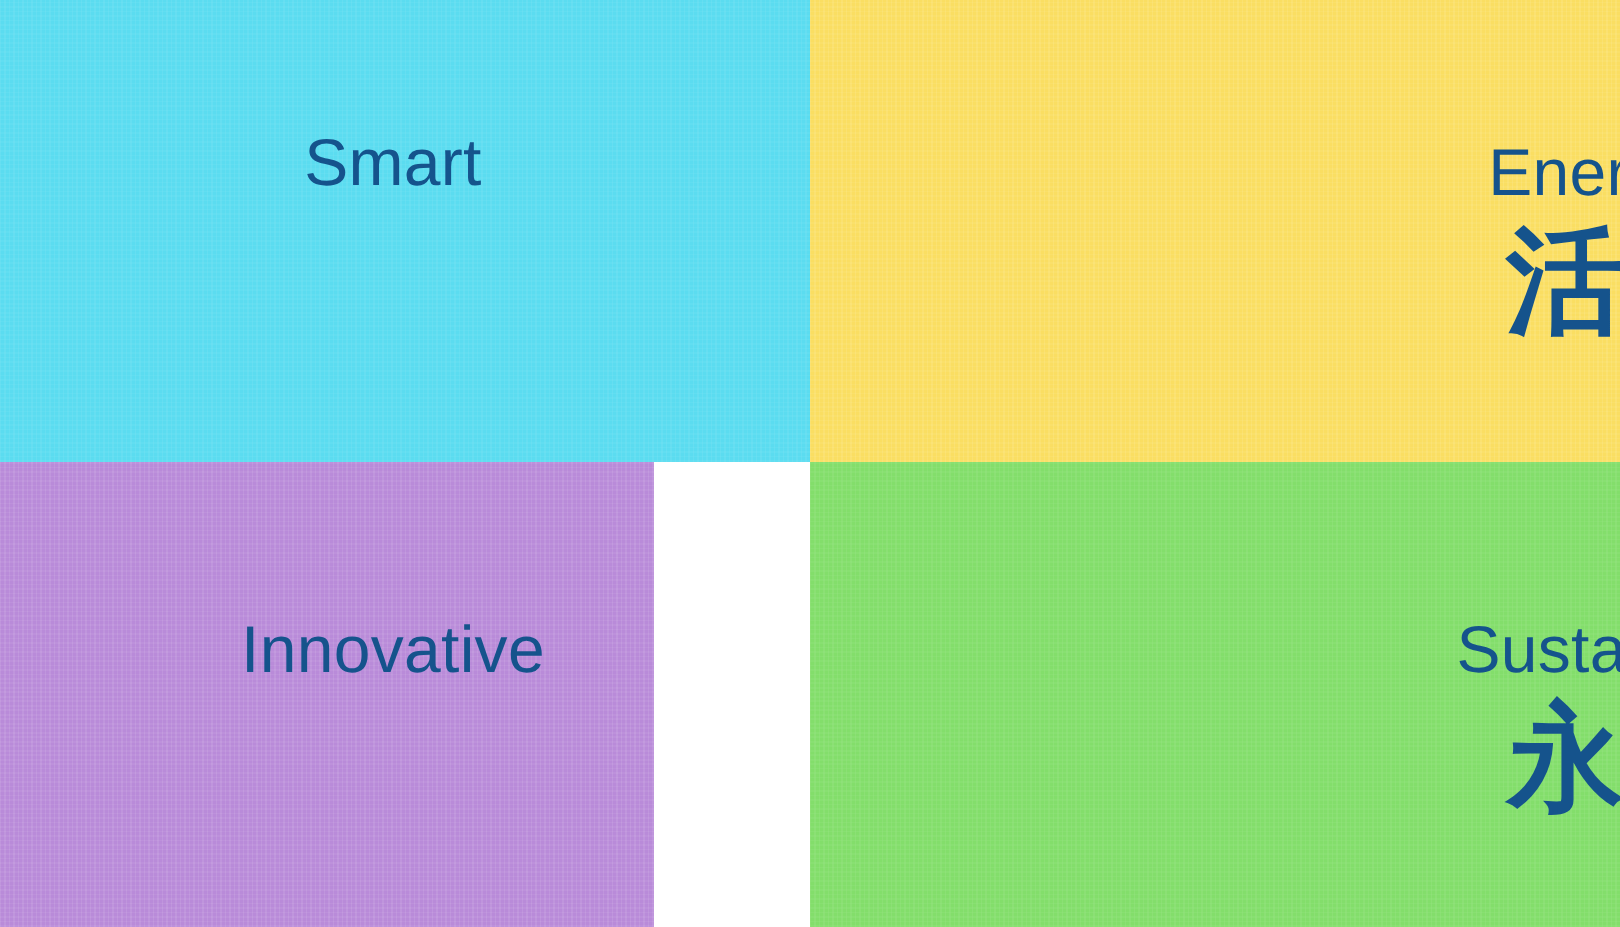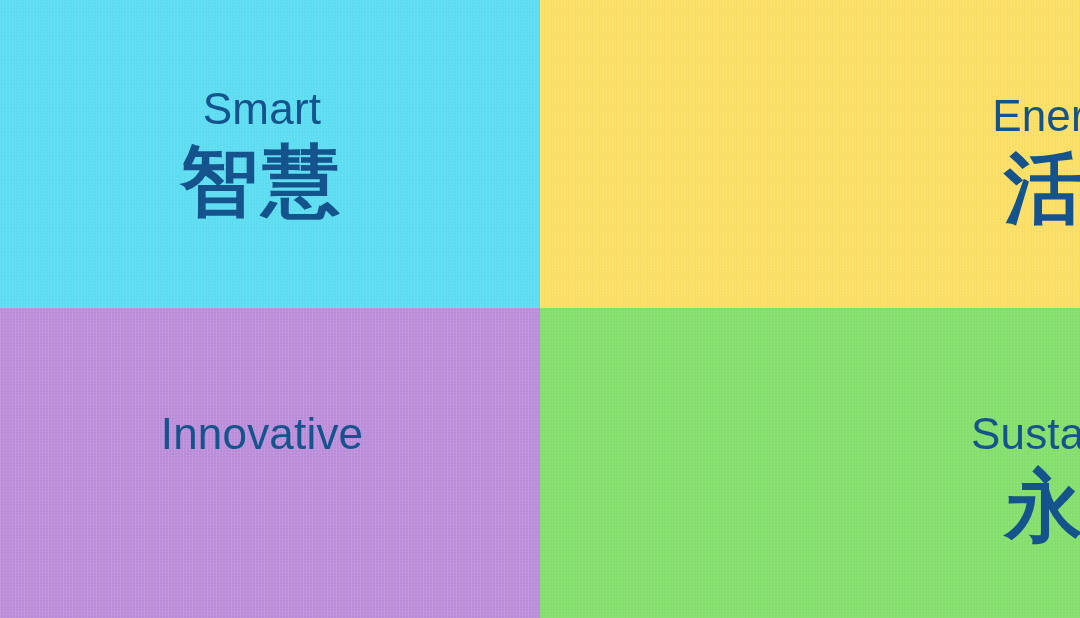--- a/index.html
+++ b/index.html
@@ -20,21 +20,21 @@
     position: absolute;
     display: flex;
     flex-direction: column;
     align-items: center;
     justify-content: flex-start;
     overflow: hidden;
   }
   
   .q-tl { left: 0px;   top: 0px;   width: 540px; height: 308px; }
   .q-tr { left: 540px; top: 0px;   width: 540px; height: 308px; }
-  .q-bl { left: 0px;   top: 308px; width: 540px; height: 310px; }
+  .q-bl { left: 0px;   top: 308px; width: 436px; height: 310px; }
   .q-br { left: 540px; top: 308px; width: 540px; height: 310px; }
 
   
   .text-stack {
     position: absolute;
     display: flex;
     flex-direction: column;
     align-items: center;
     line-height: 1;
     white-space: nowrap;
@@ -81,21 +81,20 @@
 </style>
 </head>
 <body>
 
 <div id="canvas">
 
   <div class="quadrant q-tl" style="background-color: rgb(91, 220, 240);">
     <div class="dither faint"></div>
     <div class="text-stack">
       <div class="latin" style="color: rgb(21, 83, 140);">Smart</div>
-      <div class="cjk" style="color: rgb(21, 83, 140);">智慧</div>
     </div>
   </div>
 
   <div class="quadrant q-tr" style="background-color: rgb(250, 222, 98);">
     <div class="dither"></div>
     <div class="text-stack">
       <div class="latin" style="color: rgb(21, 83, 140);">Energetic</div>
       <div class="cjk" style="color: rgb(21, 83, 140);">活力</div>
     </div>
   </div>

